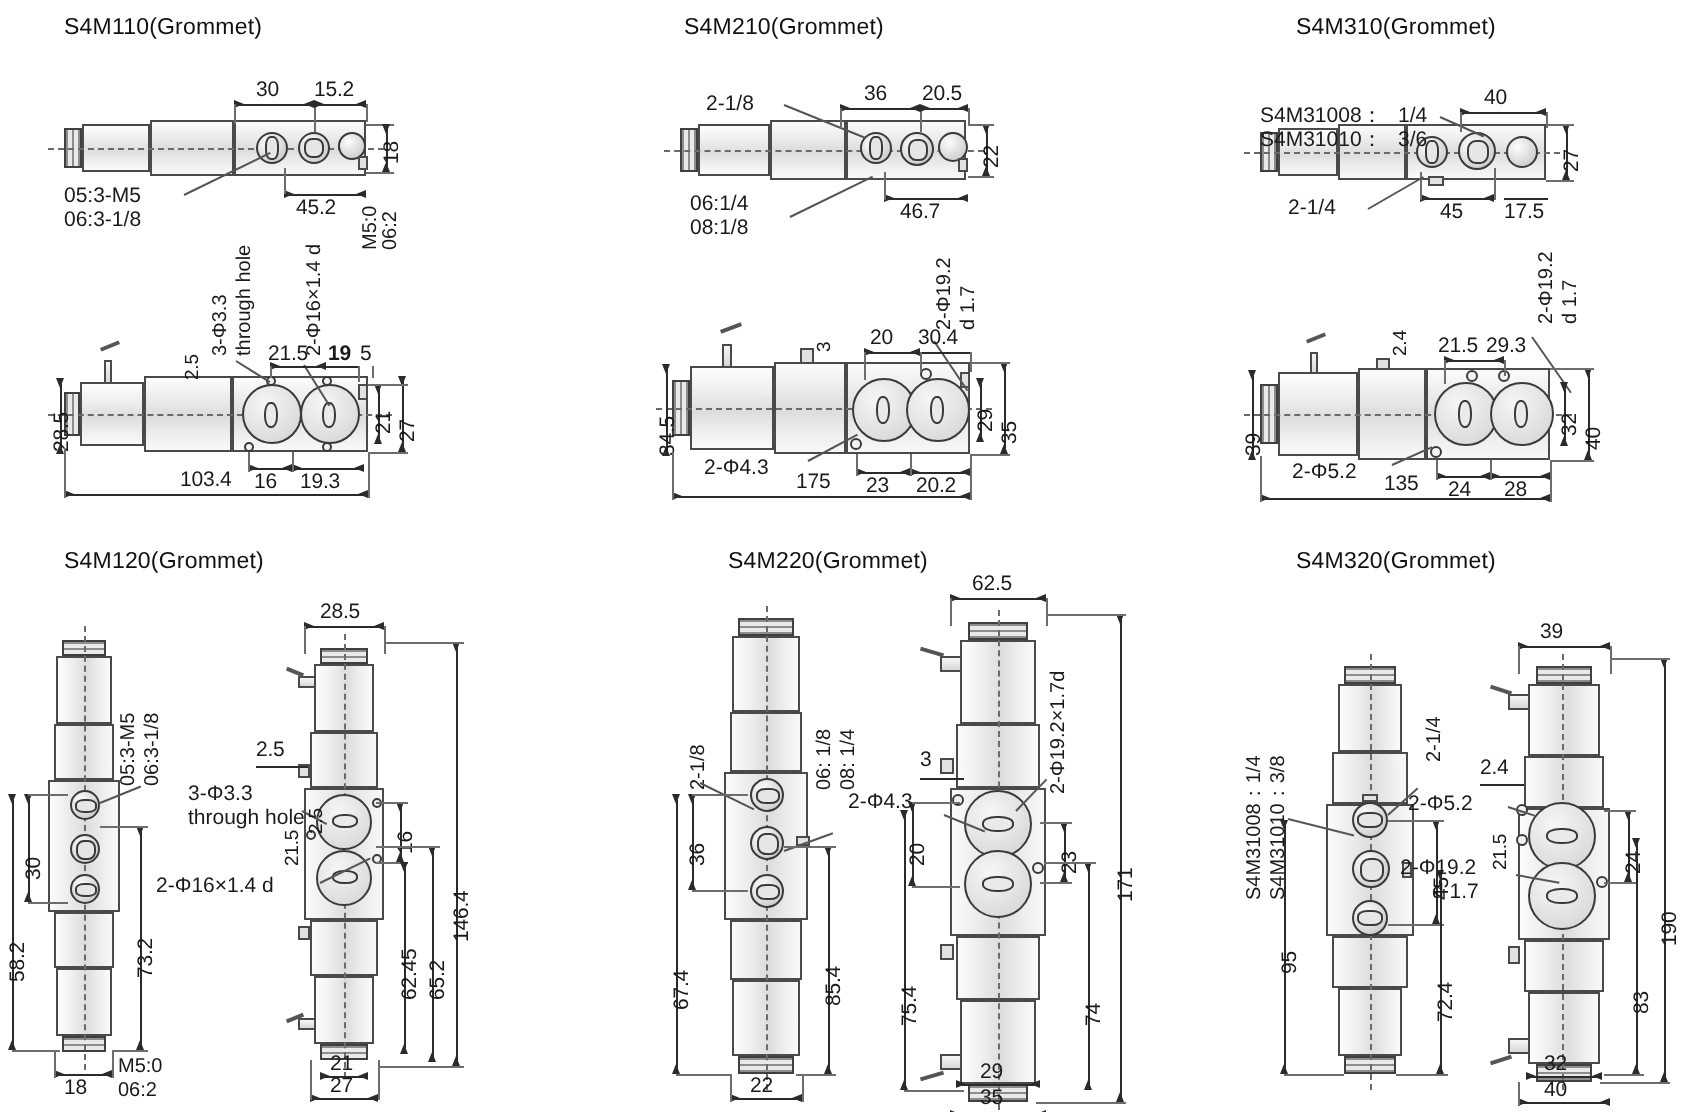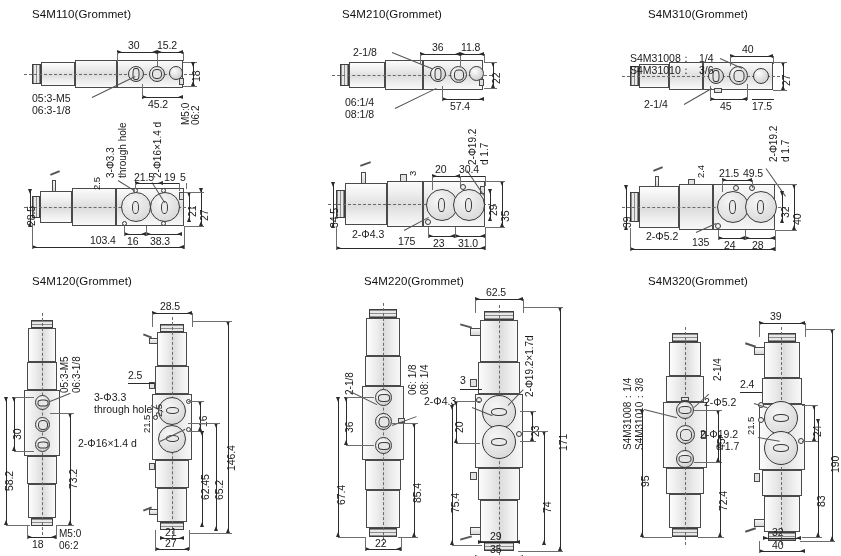--- a/index.html
+++ b/index.html
@@ -182,21 +182,21 @@
     <div class="lbl vert" style="left:152px;top:178px;font-size:10px;">2-Φ16×1.4 d</div>
     <div class="leader" style="left:118px;top:180px;width:20px;transform:rotate(32deg);"></div>
     <div class="leader" style="left:152px;top:182px;width:24px;transform:rotate(58deg);"></div>
 
     <div class="ln h" style="left:135px;top:183px;width:28px;"></div>
     <div class="tk r" style="left:135px;top:180.5px;"></div>
     <div class="tk l" style="left:158px;top:180.5px;"></div>
     <div class="ext v" style="left:135px;top:183px;height:6px;"></div>
     <div class="dim" style="left:134px;top:172px;">21.5</div>
     <div class="ln h" style="left:163px;top:183px;width:16px;"></div>
-    <div class="dim" style="left:164px;top:172px;">19</div>
+    <div class="dim" style="left:164px;top:172px;font-weight:bold;">19</div>
     <div class="dim" style="left:180px;top:172px;">5</div>
     <div class="ext v" style="left:179px;top:183px;height:8px;"></div>
     <div class="ext v" style="left:186px;top:183px;height:6px;"></div>
 
     <div class="ln v" style="left:189px;top:192px;height:30px;"></div>
     <div class="tk d" style="left:186.5px;top:192px;"></div>
     <div class="tk u" style="left:186.5px;top:217px;"></div>
     <div class="dim vert" style="left:187px;top:217px;">21</div>
     <div class="ln v" style="left:201px;top:188px;height:38px;"></div>
     <div class="tk d" style="left:198.5px;top:188px;"></div>
@@ -205,21 +205,21 @@
     <div class="ext h" style="left:184px;top:192px;width:20px;"></div>
     <div class="ext h" style="left:184px;top:226px;width:20px;"></div>
 
     <div class="ln h" style="left:124px;top:234px;width:22px;"></div>
     <div class="tk r" style="left:124px;top:231.5px;"></div>
     <div class="tk l" style="left:141px;top:231.5px;"></div>
     <div class="dim" style="left:127px;top:236px;">16</div>
     <div class="ln h" style="left:146px;top:234px;width:36px;"></div>
     <div class="tk r" style="left:146px;top:231.5px;"></div>
     <div class="tk l" style="left:177px;top:231.5px;"></div>
-    <div class="dim" style="left:150px;top:236px;">38.3</div>
+    <div class="dim" style="left:150px;top:236px;">19.3</div>
     <div class="ext v" style="left:124px;top:226px;height:10px;"></div>
     <div class="ext v" style="left:146px;top:226px;height:10px;"></div>
 
     <div class="ln h" style="left:32px;top:247px;width:152px;"></div>
     <div class="tk r" style="left:32px;top:244.5px;"></div>
     <div class="tk l" style="left:179px;top:244.5px;"></div>
     <div class="ext v" style="left:32px;top:224px;height:25px;"></div>
     <div class="ext v" style="left:184px;top:226px;height:23px;"></div>
     <div class="dim" style="left:90px;top:235px;">103.4</div>
   </div>
@@ -252,34 +252,34 @@
     <div class="tk r" style="left:120px;top:51.5px;"></div>
     <div class="tk l" style="left:155px;top:51.5px;"></div>
     <div class="ext v" style="left:120px;top:54px;height:10px;"></div>
     <div class="ext v" style="left:160px;top:54px;height:12px;"></div>
     <div class="dim" style="left:132px;top:42px;">36</div>
 
     <div class="ln h" style="left:160px;top:54px;width:24px;"></div>
     <div class="tk r" style="left:160px;top:51.5px;"></div>
     <div class="tk l" style="left:179px;top:51.5px;"></div>
     <div class="ext v" style="left:184px;top:54px;height:8px;"></div>
-    <div class="dim" style="left:161px;top:42px;">11.8</div>
+    <div class="dim" style="left:161px;top:42px;">20.5</div>
 
     <div class="ln v" style="left:193px;top:62px;height:26px;"></div>
     <div class="tk d" style="left:190.5px;top:62px;"></div>
     <div class="tk u" style="left:190.5px;top:83px;"></div>
     <div class="ext h" style="left:184px;top:62px;width:13px;"></div>
     <div class="ext h" style="left:184px;top:88px;width:13px;"></div>
     <div class="dim vert" style="left:191px;top:84px;">22</div>
 
     <div class="ln h" style="left:142px;top:99px;width:42px;"></div>
     <div class="tk r" style="left:142px;top:96.5px;"></div>
     <div class="tk l" style="left:179px;top:96.5px;"></div>
     <div class="ext v" style="left:142px;top:86px;height:14px;"></div>
-    <div class="dim" style="left:150px;top:101px;">57.4</div>
+    <div class="dim" style="left:150px;top:101px;">46.7</div>
 
     <div class="lbl" style="left:45px;top:96px;">06:1/4</div>
     <div class="lbl" style="left:45px;top:108px;">08:1/8</div>
     <div class="leader" style="left:95px;top:108px;width:46px;transform:rotate(-26deg);"></div>
   </div>
 
   <div>
     <div class="grommet" style="left:36px;top:190px;width:9px;height:28px;"></div>
     <div class="coil" style="left:45px;top:183px;width:42px;height:42px;"></div>
     <div class="pilot" style="left:61px;top:172px;width:5px;height:12px;"></div>
@@ -332,21 +332,21 @@
     <div class="lbl" style="left:52px;top:228px;">2-Φ4.3</div>
     <div class="leader" style="left:104px;top:230px;width:28px;transform:rotate(-28deg);"></div>
 
     <div class="ln h" style="left:128px;top:236px;width:27px;"></div>
     <div class="tk r" style="left:128px;top:233.5px;"></div>
     <div class="tk l" style="left:150px;top:233.5px;"></div>
     <div class="dim" style="left:133px;top:238px;">23</div>
     <div class="ln h" style="left:155px;top:236px;width:30px;"></div>
     <div class="tk r" style="left:155px;top:233.5px;"></div>
     <div class="tk l" style="left:180px;top:233.5px;"></div>
-    <div class="dim" style="left:158px;top:238px;">31.0</div>
+    <div class="dim" style="left:158px;top:238px;">20.2</div>
     <div class="ext v" style="left:128px;top:227px;height:11px;"></div>
     <div class="ext v" style="left:155px;top:227px;height:11px;"></div>
 
     <div class="ln h" style="left:36px;top:248px;width:149px;"></div>
     <div class="tk r" style="left:36px;top:245.5px;"></div>
     <div class="tk l" style="left:180px;top:245.5px;"></div>
     <div class="ext v" style="left:36px;top:226px;height:24px;"></div>
     <div class="ext v" style="left:185px;top:227px;height:23px;"></div>
     <div class="dim" style="left:98px;top:236px;">175</div>
   </div>
@@ -428,21 +428,21 @@
     <div class="tk u" style="left:23.5px;top:225px;"></div>
     <div class="dim vert" style="left:22px;top:228px;">39</div>
 
     <div class="dim vert sm" style="left:96px;top:178px;">2.4</div>
 
     <div class="ln h" style="left:122px;top:180px;width:30px;"></div>
     <div class="tk r" style="left:122px;top:177.5px;"></div>
     <div class="tk l" style="left:147px;top:177.5px;"></div>
     <div class="ext v" style="left:122px;top:180px;height:12px;"></div>
     <div class="dim" style="left:119px;top:168px;">21.5</div>
-    <div class="dim" style="left:143px;top:168px;">49.5</div>
+    <div class="dim" style="left:143px;top:168px;">29.3</div>
     <div class="ext v" style="left:152px;top:180px;height:8px;"></div>
 
     <div class="lbl vert" style="left:168px;top:162px;font-size:10px;">2-Φ19.2</div>
     <div class="lbl vert" style="left:180px;top:162px;font-size:10px;">d 1.7</div>
     <div class="leader" style="left:166px;top:168px;width:34px;transform:rotate(55deg);"></div>
 
     <div class="ln v" style="left:182px;top:191px;height:32px;"></div>
     <div class="tk d" style="left:179.5px;top:191px;"></div>
     <div class="tk u" style="left:179.5px;top:218px;"></div>
     <div class="dim vert" style="left:180px;top:218px;">32</div>

